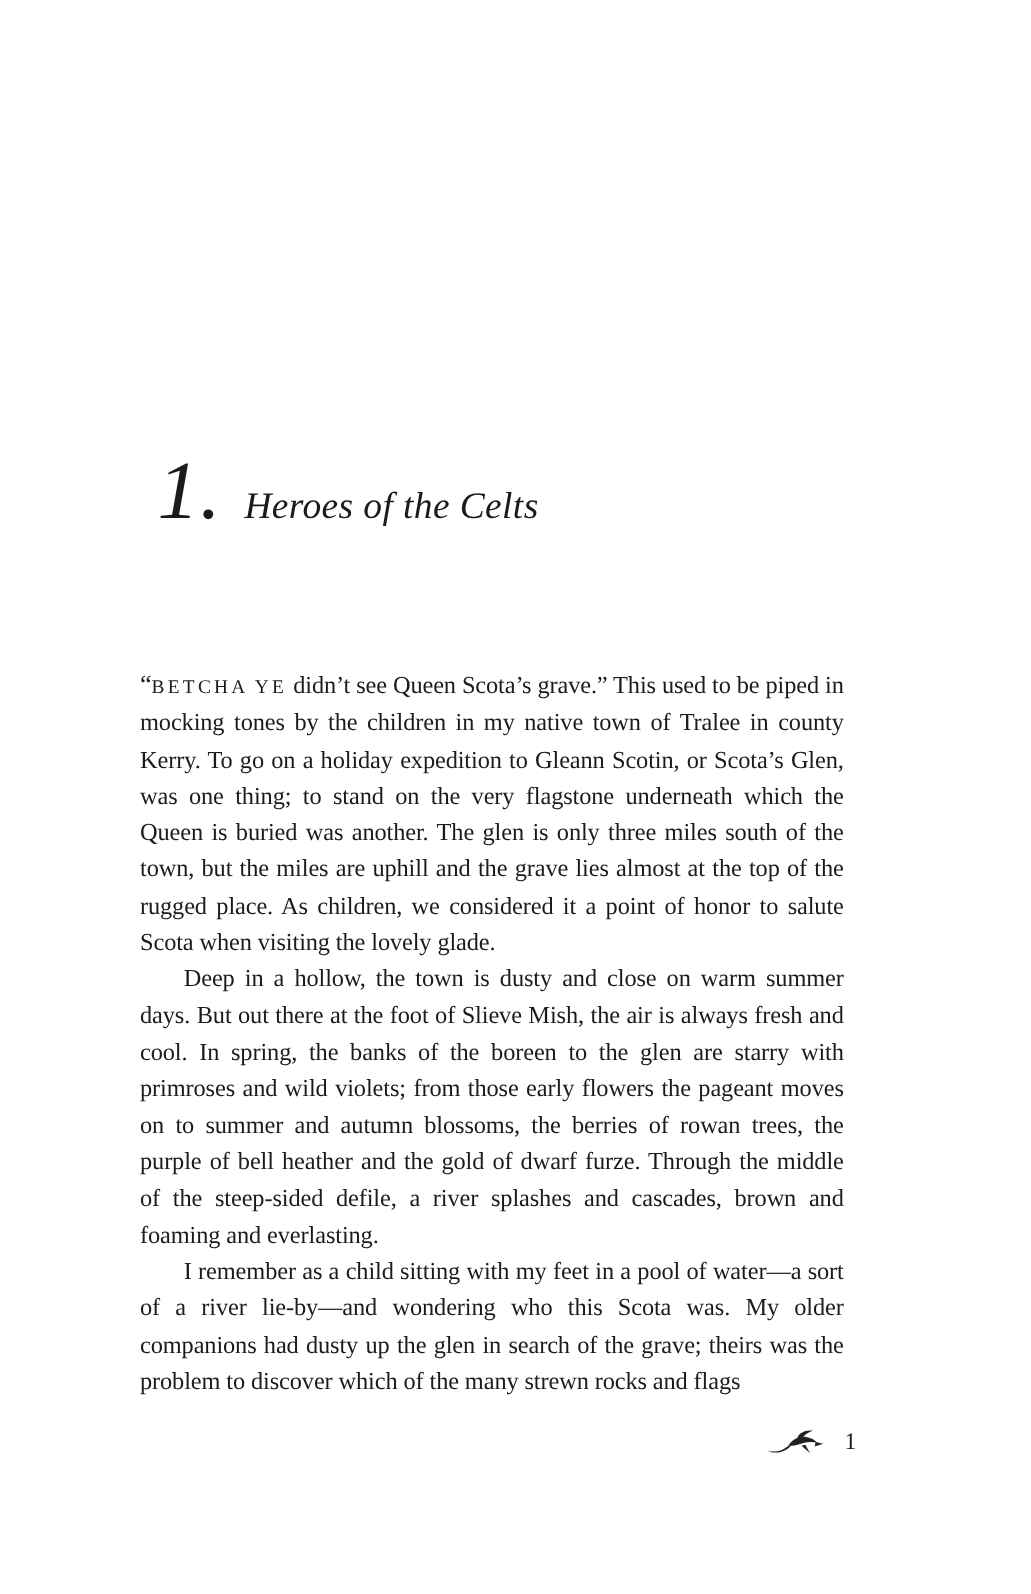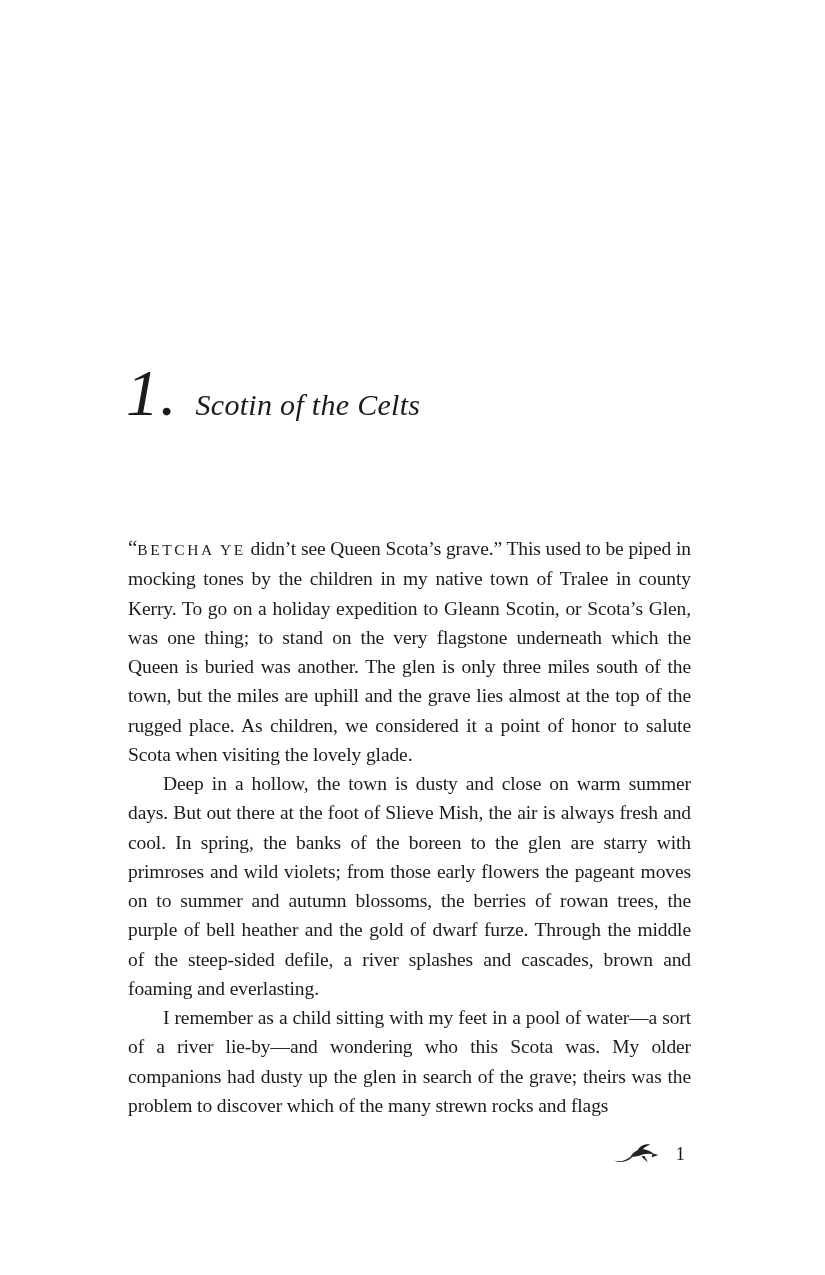--- a/index.html
+++ b/index.html
@@ -30,21 +30,21 @@
     letter-spacing: 1px;
   }
   .chapter-title {
     font-style: italic;
     font-size: 30px;
     margin-left: 18px;
     letter-spacing: 0.3px;
   }
   .body-text {
     position: absolute;
-    left: 128px;
+    left: 112px;
     top: 534px;
     width: 563px;
     font-size: 19.5px;
     line-height: 29.25px;
     text-align: justify;
     text-justify: inter-word;
     letter-spacing: -0.1px;
     font-family: Liberation Serif, serif;
   }
   .para {
@@ -87,21 +87,21 @@
     line-height: 1;
   }
 </style>
 </head>
 <body>
 
 <div class="page">
 
   <div class="chapter-heading">
     <span class="chapter-number">1.</span>
-    <span class="chapter-title">Scotin of the Celts</span>
+    <span class="chapter-title">Heroes of the Celts</span>
   </div>
 
   <div class="body-text">
     <p class="para"><span class="open-quote">“</span><span class="lead-caps">BETCHA YE</span><span> didn’t see Queen Scota’s grave.” This used to be piped in mocking tones by the children in my native town of Tralee in county Kerry. To go on a holiday expedition to Gleann Scotin, or Scota’s Glen, was one thing; to stand on the very flagstone underneath which the Queen is buried was another. The glen is only three miles south of the town, but the miles are uphill and the grave lies almost at the top of the rugged place. As children, we considered it a point of honor to salute Scota when visiting the lovely glade.</span></p>
     <p class="para indent"><span>Deep in a hollow, the town is dusty and close on warm summer days. But out there at the foot of Slieve Mish, the air is always fresh and cool. In spring, the banks of the boreen to the glen are starry with primroses and wild violets; from those early flowers the pageant moves on to summer and autumn blossoms, the berries of rowan trees, the purple of bell heather and the gold of dwarf furze. Through the middle of the steep-sided defile, a river splashes and cascades, brown and foaming and everlasting.</span></p>
     <p class="para indent"><span>I remember as a child sitting with my feet in a pool of water—a sort of a river lie-by—and wondering who this Scota was. My older companions had dusty up the glen in search of the grave; theirs was the problem to discover which of the many strewn rocks and flags</span></p>
   </div>
 
   <div class="footer">
     <span class="ornament">

